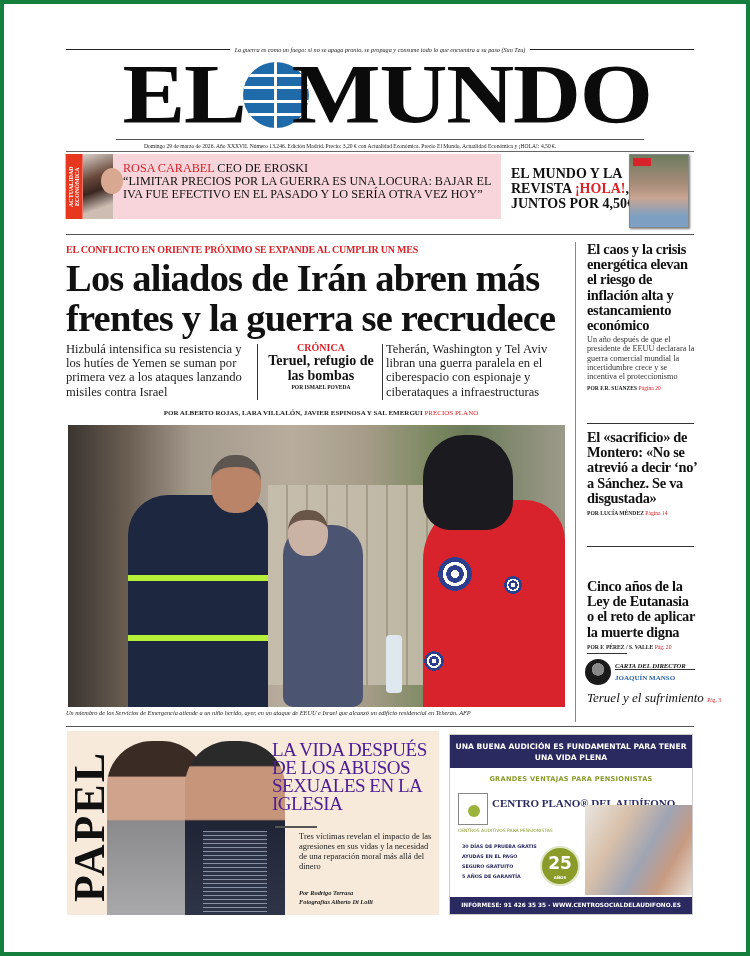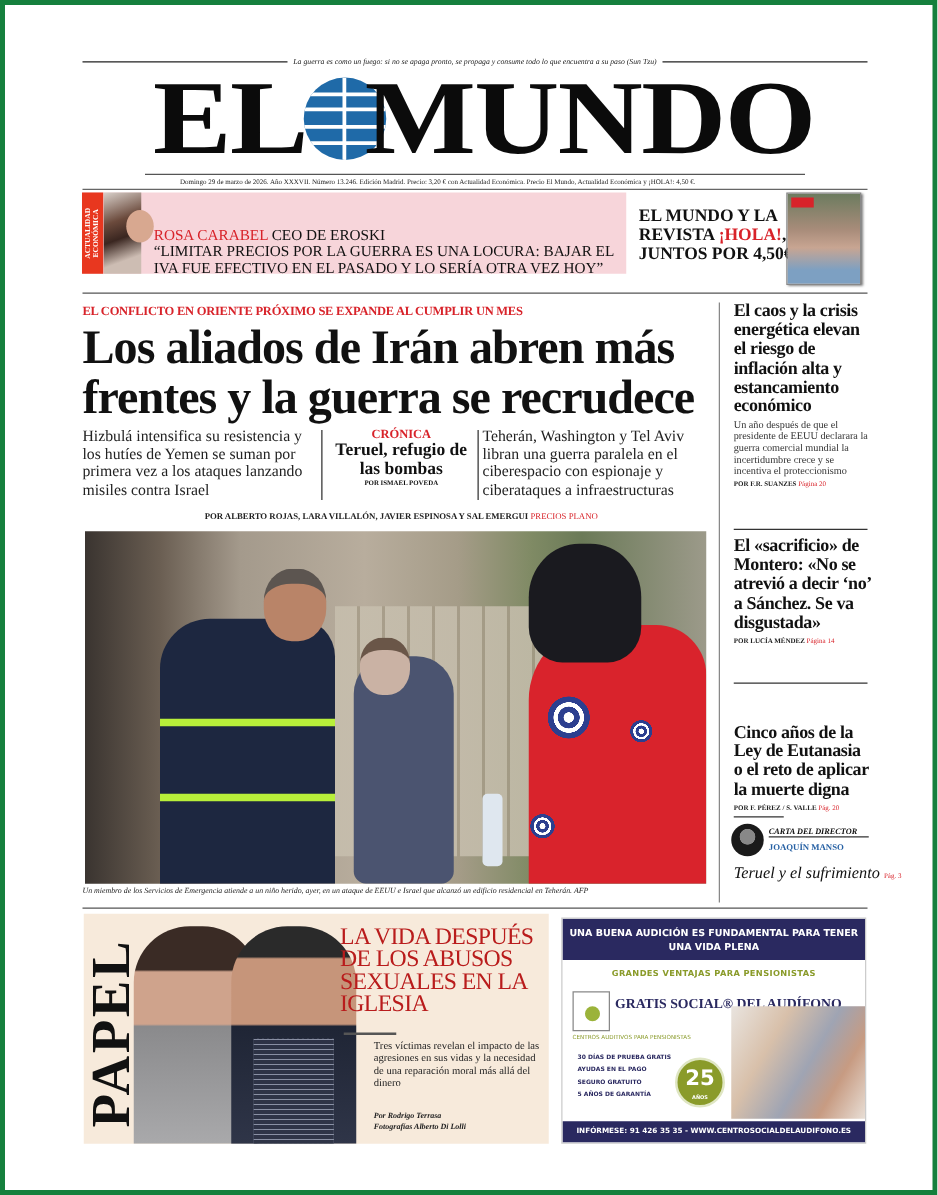--- a/index.html
+++ b/index.html
@@ -20,21 +20,21 @@
   .globe .v { position: absolute; top: 0; height: 100%; width: 3px; left: 31px; background: #fff; }
 
   .rule { position: absolute; height: 1px; background: #555; }
   .dateline { position: absolute; left: 140px; top: 139px; width: 480px; font-size: 5.6px; color: #222; white-space: nowrap; }
 
   
   .promo-left { position: absolute; left: 62px; top: 150px; width: 435px; height: 65px; background: #f7d5da; display: flex; }
   .promo-tag { width: 22px; background: #e8371f; color: #fff; font-size: 6px; writing-mode: vertical-rl; transform: rotate(180deg); text-align: center; line-height: 1.05; padding: 2px; font-weight: bold; }
   .promo-photo { width: 60px; height: 65px; background: linear-gradient(160deg, #d9d1cb 0%, #6b4a3c 35%, #3a2620 55%, #cdbdb3 80%); position: relative; }
   .promo-photo .face { position: absolute; left: 18px; top: 14px; width: 22px; height: 26px; border-radius: 50%; background: #d8a890; }
-  .promo-text { padding: 28px 8px 0 10px; font-size: 12.2px; line-height: 13px; text-transform: uppercase; }
+  .promo-text { padding: 8px 8px 0 10px; font-size: 12.2px; line-height: 13px; text-transform: uppercase; }
   .promo-text .name { color: #d8232a; }
   .promo-text .title { color: #111; }
 
   .promo-right { position: absolute; left: 505px; top: 150px; width: 190px; height: 70px; }
   .promo-right .txt { position: absolute; left: 2px; top: 12px; font-size: 14px; line-height: 15px; font-weight: bold; color: #111; }
   .promo-right .red { color: #d8232a; }
   .mag { position: absolute; left: 120px; top: 0; width: 60px; height: 74px; background: linear-gradient(180deg, #6c7b5f 0%, #a88c7a 40%, #c8a592 60%, #7da0c2 85%); border: 1px solid #888; box-shadow: 1px 1px 2px #777; }
   .mag .logo { position: absolute; left: 3px; top: 3px; width: 18px; height: 8px; background: #d8232a; }
 
   
@@ -81,21 +81,21 @@
   .director .nm { position: absolute; left: 30px; top: 15px; font-size: 7px; font-weight: bold; color: #2761a4; }
   .director-title { position: absolute; left: 583px; top: 687px; font-size: 13px; line-height: 14px; font-style: italic; color: #111; }
   .director-title .pg { font-size: 5.6px; color: #d8232a; font-style: normal; }
 
   
   .papel { position: absolute; left: 63px; top: 727px; width: 372px; height: 184px; background: #f7eadb; overflow: hidden; }
   .papel .vert { position: absolute; left: -58px; top: 70px; width: 160px; text-align: center; font-size: 44px; font-weight: bold; letter-spacing: 2px; transform: rotate(-90deg); color: #111; }
   .papel .woman { position: absolute; left: 40px; top: 10px; width: 100px; height: 174px; border-radius: 45px 45px 0 0; background: linear-gradient(180deg, #3a2b25 0%, #3a2b25 20%, #cfa38c 21%, #cfa38c 45%, #8a8a8c 46%, #a9a9ab 100%); }
   .papel .man { position: absolute; left: 118px; top: 10px; width: 100px; height: 174px; border-radius: 45px 45px 0 0; background: linear-gradient(180deg, #2a2a2a 0%, #2a2a2a 14%, #c6957a 15%, #c6957a 45%, #1f2535 46%, #2f3548 100%); }
   .papel .man .check { position: absolute; left: 18px; top: 90px; width: 64px; height: 84px; background: repeating-linear-gradient(0deg, #2f3548 0 3px, #9aa2b6 3px 4px), repeating-linear-gradient(90deg, transparent 0 3px, #9aa2b6 3px 4px); opacity: .85; }
-  .papel h2 { position: absolute; left: 205px; top: 10px; width: 165px; font-size: 19px; line-height: 18px; font-weight: normal; letter-spacing: -0.5px; color: #b91c1c; }
+  .papel h2 { position: absolute; left: 205px; top: 10px; width: 165px; font-size: 19px; line-height: 18px; font-weight: normal; letter-spacing: -0.5px; color: #4c1d95; }
   .papel .sep { position: absolute; left: 208px; top: 95px; width: 42px; height: 2px; background: #555; }
   .papel p { position: absolute; left: 232px; top: 100px; width: 135px; font-size: 8.5px; line-height: 10px; color: #222; }
   .papel .credit { position: absolute; left: 232px; top: 157px; width: 135px; font-size: 6.4px; line-height: 9px; font-style: italic; font-weight: bold; color: #222; }
 
   
   .ad { position: absolute; left: 445px; top: 730px; width: 244px; height: 181px; background: #ffffff; border: 1px solid #ccc; font-family: "DejaVu Sans", sans-serif; overflow: hidden; }
   .ad .top { background: #2a2960; color: #fff; font-size: 7.6px; font-weight: bold; text-align: center; line-height: 11px; padding: 6px 2px 5px; }
   .ad .green { color: #8a9b2a; font-size: 6.6px; font-weight: bold; text-align: center; margin-top: 7px; letter-spacing: .3px; }
   .ad .logo { position: absolute; left: 8px; top: 58px; width: 30px; height: 32px; border: 1px solid #888; background: #fff; }
   .ad .logo::after { content: ""; position: absolute; left: 9px; top: 11px; width: 12px; height: 12px; border-radius: 50%; background: #9bb33a; }
@@ -240,21 +240,21 @@
     <div class="credit">
       <div>Por Rodrigo Terrasa</div>
       <div>Fotografías Alberto Di Lolli</div>
     </div>
   </div>
 
   <div class="ad">
     <div class="top">UNA BUENA AUDICIÓN ES FUNDAMENTAL PARA TENER UNA VIDA PLENA</div>
     <div class="green">GRANDES VENTAJAS PARA PENSIONISTAS</div>
     <div class="logo"></div>
-    <div class="brand">GRATIS SOCIAL® DEL AUDÍFONO</div>
+    <div class="brand">CENTRO PLANO® DEL AUDÍFONO</div>
     <div class="centros">CENTROS AUDITIVOS PARA PENSIONISTAS</div>
     <div class="feat">
       <div>30 DÍAS DE PRUEBA GRATIS</div>
       <div>AYUDAS EN EL PAGO</div>
       <div>SEGURO GRATUITO</div>
       <div>5 AÑOS DE GARANTÍA</div>
     </div>
     <div class="people"></div>
     <div class="badge">
       <span>25</span>

